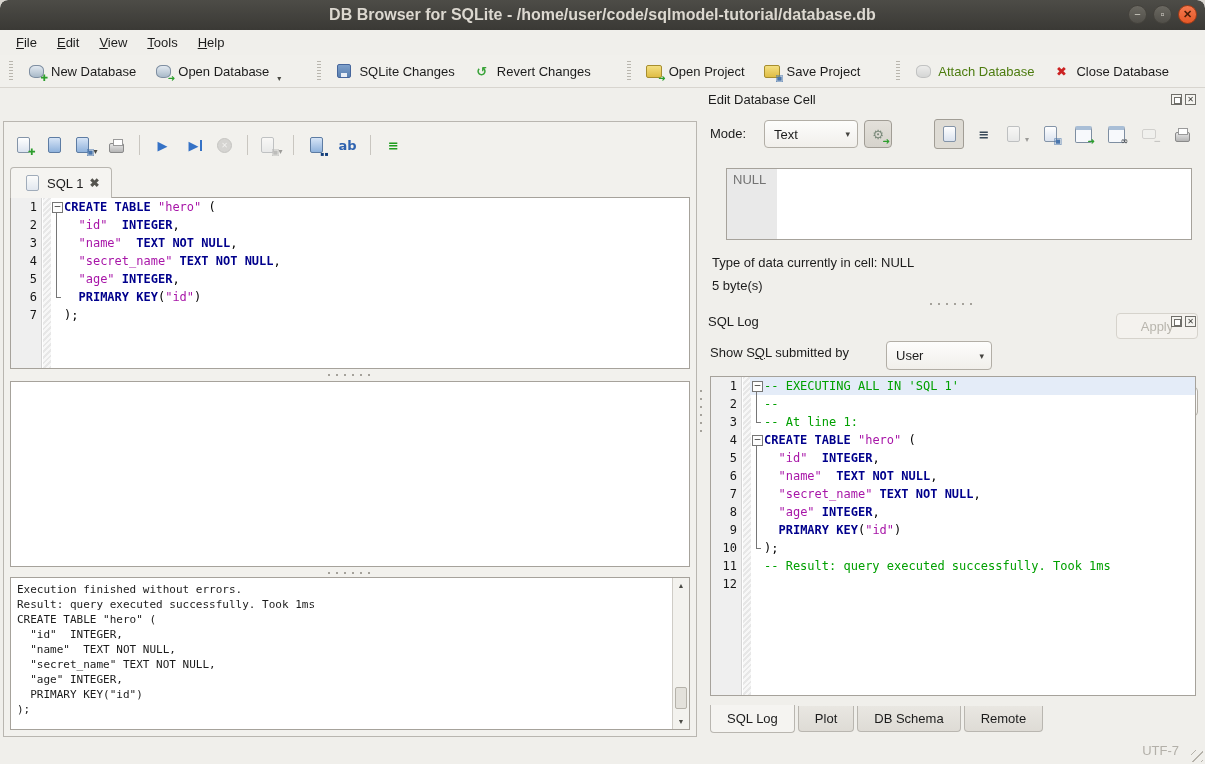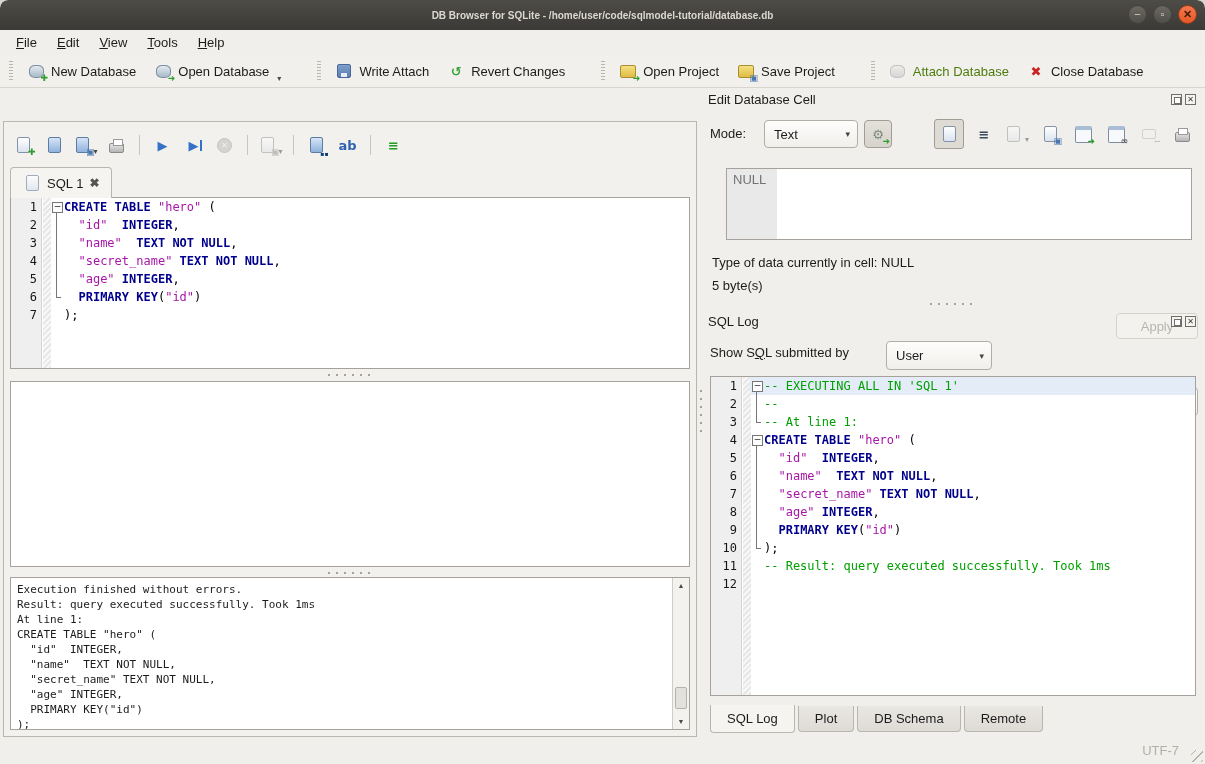--- a/index.html
+++ b/index.html
@@ -7,21 +7,21 @@
   #app{
     position:relative; width:1205px; height:764px;
     background:#f0efeb; overflow:hidden;
     font-family:"Liberation Sans",sans-serif; font-size:13px; color:#1c1c1c;
     border-radius:8px 8px 0 0;
   }
   
   .titlebar{position:absolute;left:0;top:0;width:1205px;height:30px;
     background:linear-gradient(#4d4c47,#3a3935);border-radius:8px 8px 0 0;
     display:flex;align-items:center;justify-content:center;}
-  .titlebar .title{color:#dcd8d0;font-weight:bold;font-size:10px;}
+  .titlebar .title{color:#dcd8d0;font-weight:bold;font-size:16px;}
   .win-controls{position:absolute;right:8px;top:5px;display:flex;gap:6px;}
   .wc{width:19px;height:19px;border-radius:50%;
     background:linear-gradient(#6a6861,#514f49);border:1px solid #45433d;
     color:#d4d1c9;font-size:11px;line-height:17px;text-align:center;cursor:default;}
   .wc.close{background:linear-gradient(#f4794f,#e55827);border-color:#a33c16;color:#471c07;font-weight:bold;}
   
   .menubar{position:absolute;left:0;top:30px;width:1205px;height:25px;background:#f0efeb;
     display:flex;align-items:center;padding-left:6px;}
   .menu-item{padding:0 10px;line-height:25px;cursor:default;}
   .menu-item u{text-decoration:underline;}
@@ -188,21 +188,21 @@
         <span class="ic db">
           <span class="bdg" style="color: rgb(44, 158, 44);">➜</span>
         </span>
         <span class="lbl">Open Database</span>
         <span class="caret">▾</span>
       </span>
       <span class="tspace"></span>
       <span class="thandle"></span>
       <span class="tbtn">
         <span class="ic floppy"></span>
-        <span class="lbl">Write Attach</span>
+        <span class="lbl">SQLite Changes</span>
       </span>
       <span class="tbtn">
         <span class="ic glyph" style="color: rgb(58, 163, 58);">↺</span>
         <span class="lbl">Revert Changes</span>
       </span>
       <span class="tspace"></span>
       <span class="thandle"></span>
       <span class="tbtn">
         <span class="ic proj">
           <span class="bdg" style="color: rgb(44, 158, 44);">➜</span>
@@ -355,21 +355,20 @@
     <div class="codebox results-box"></div>
 
     <div class="hsplit" style="left:6px;top:447px;width:680px;height:7px;">
         <div class="dots"></div>
       </div>
 
     <div class="exec-box">
       <div class="exec-lines" id="exec-lines">
           <div>Execution finished without errors.</div>
           <div>Result: query executed successfully. Took 1ms</div>
-          <div>At line 1:</div>
           <div>CREATE TABLE "hero" (</div>
           <div>  "id"  INTEGER,</div>
           <div>  "name"  TEXT NOT NULL,</div>
           <div>  "secret_name" TEXT NOT NULL,</div>
           <div>  "age" INTEGER,</div>
           <div>  PRIMARY KEY("id")</div>
           <div>);</div>
         </div>
       <div class="vscroll">
         <div class="sc-arrow sc-up">▲</div>

